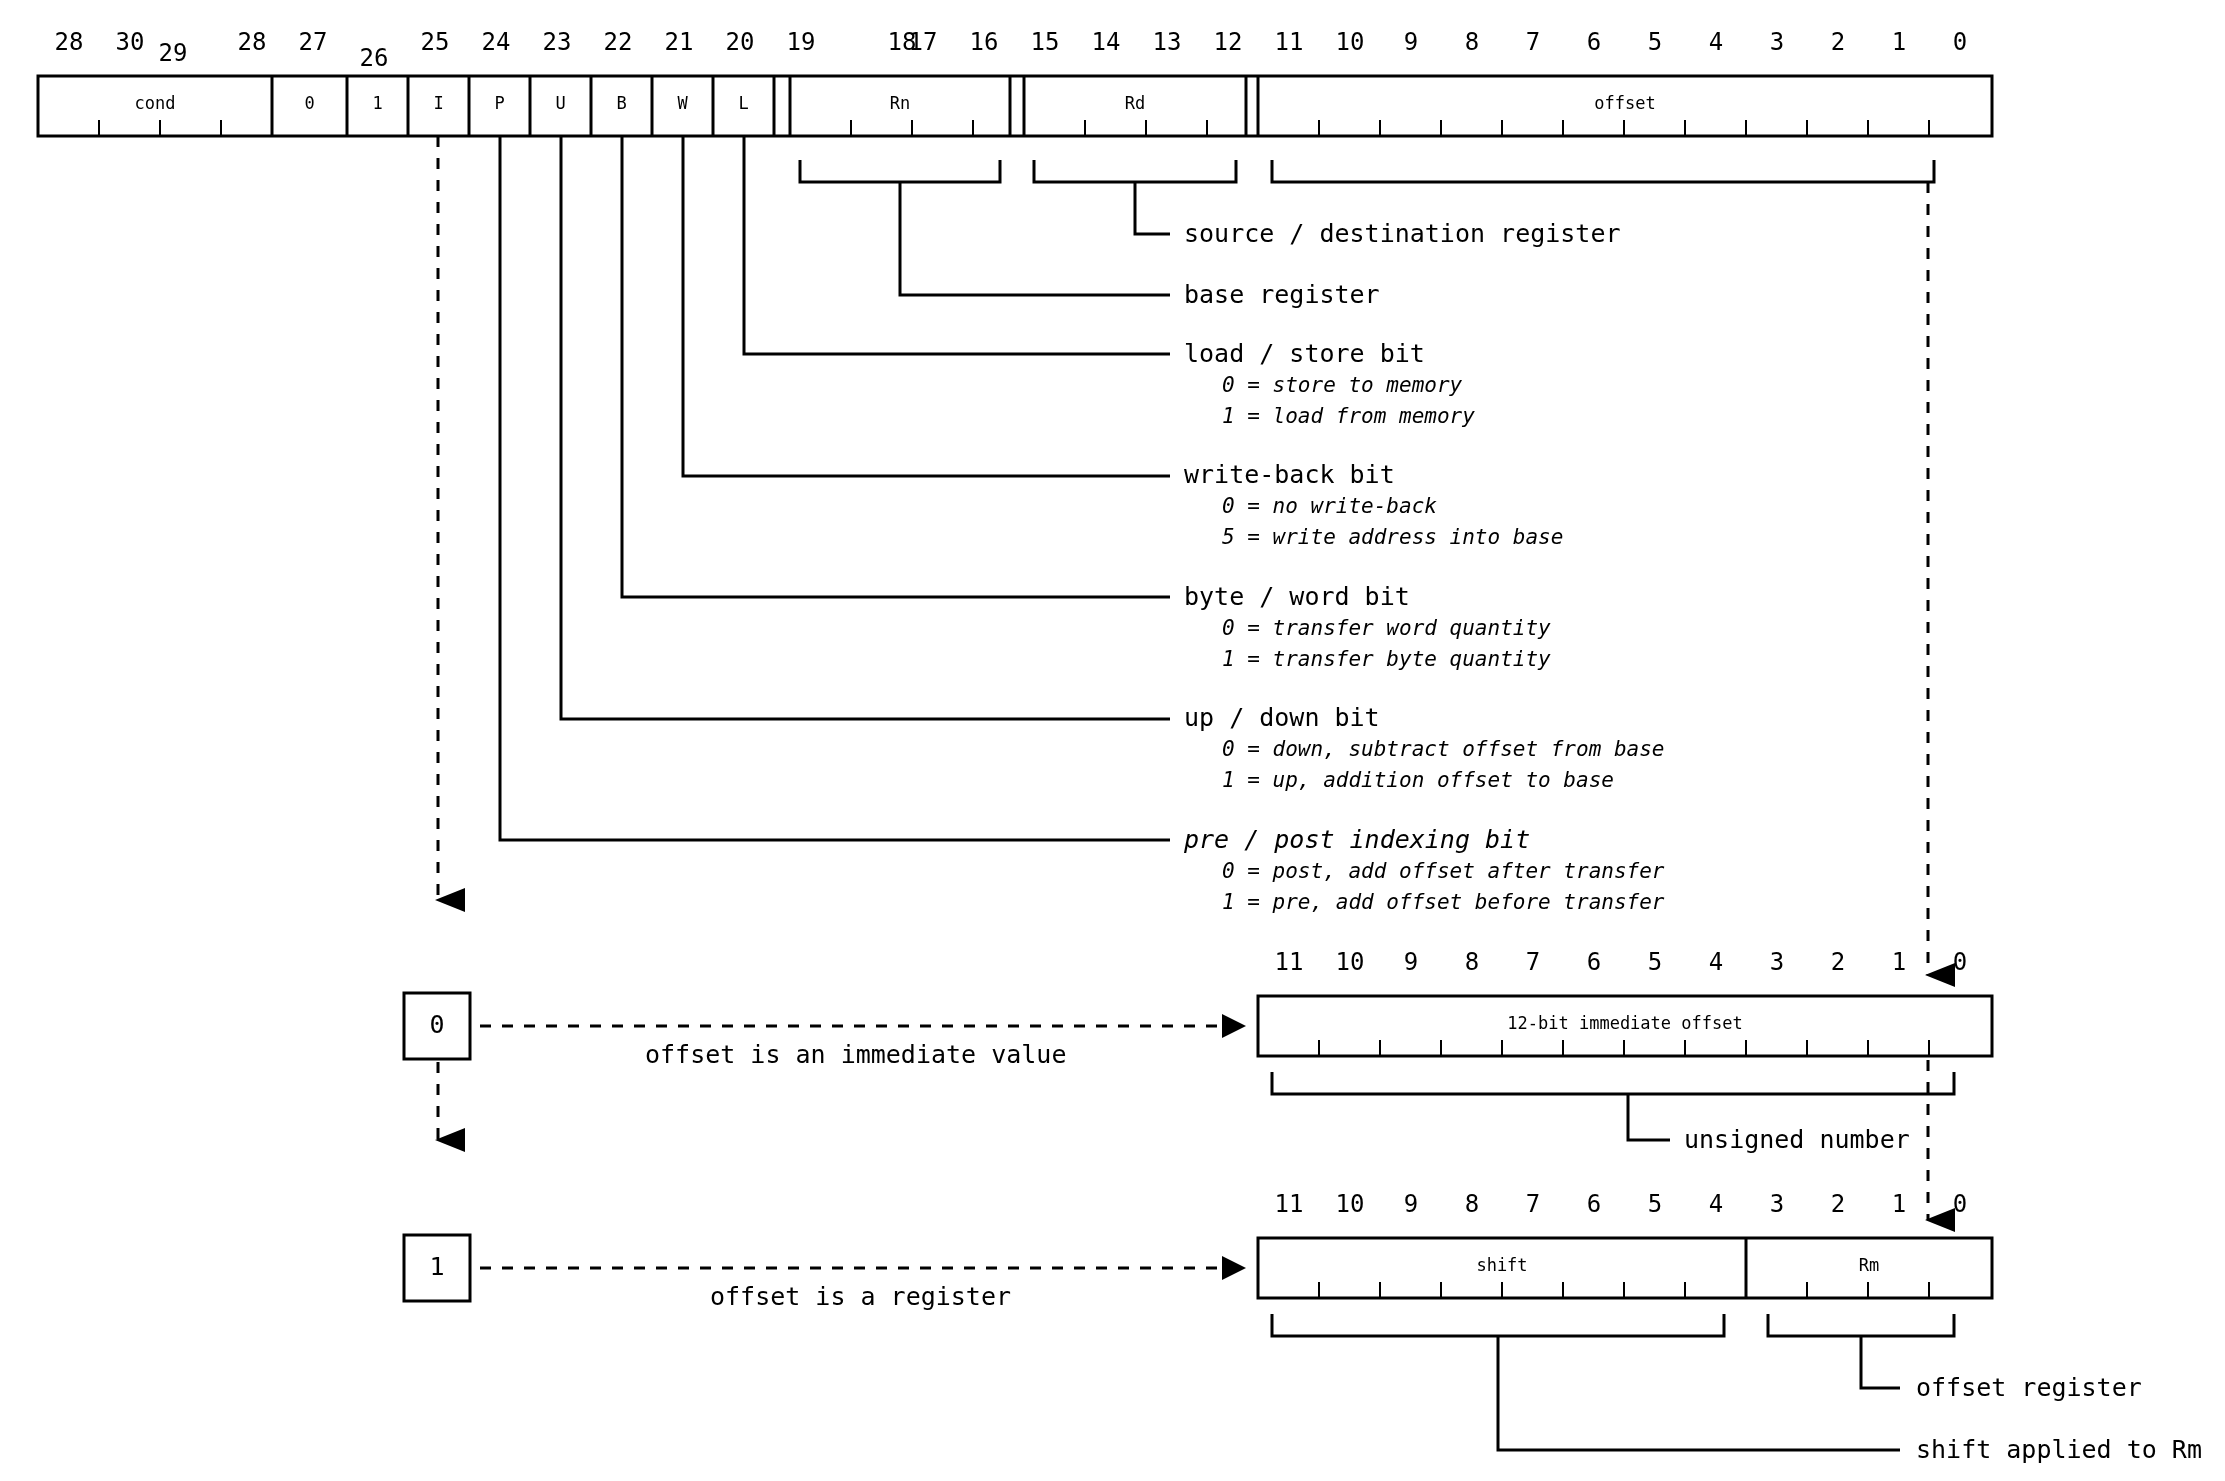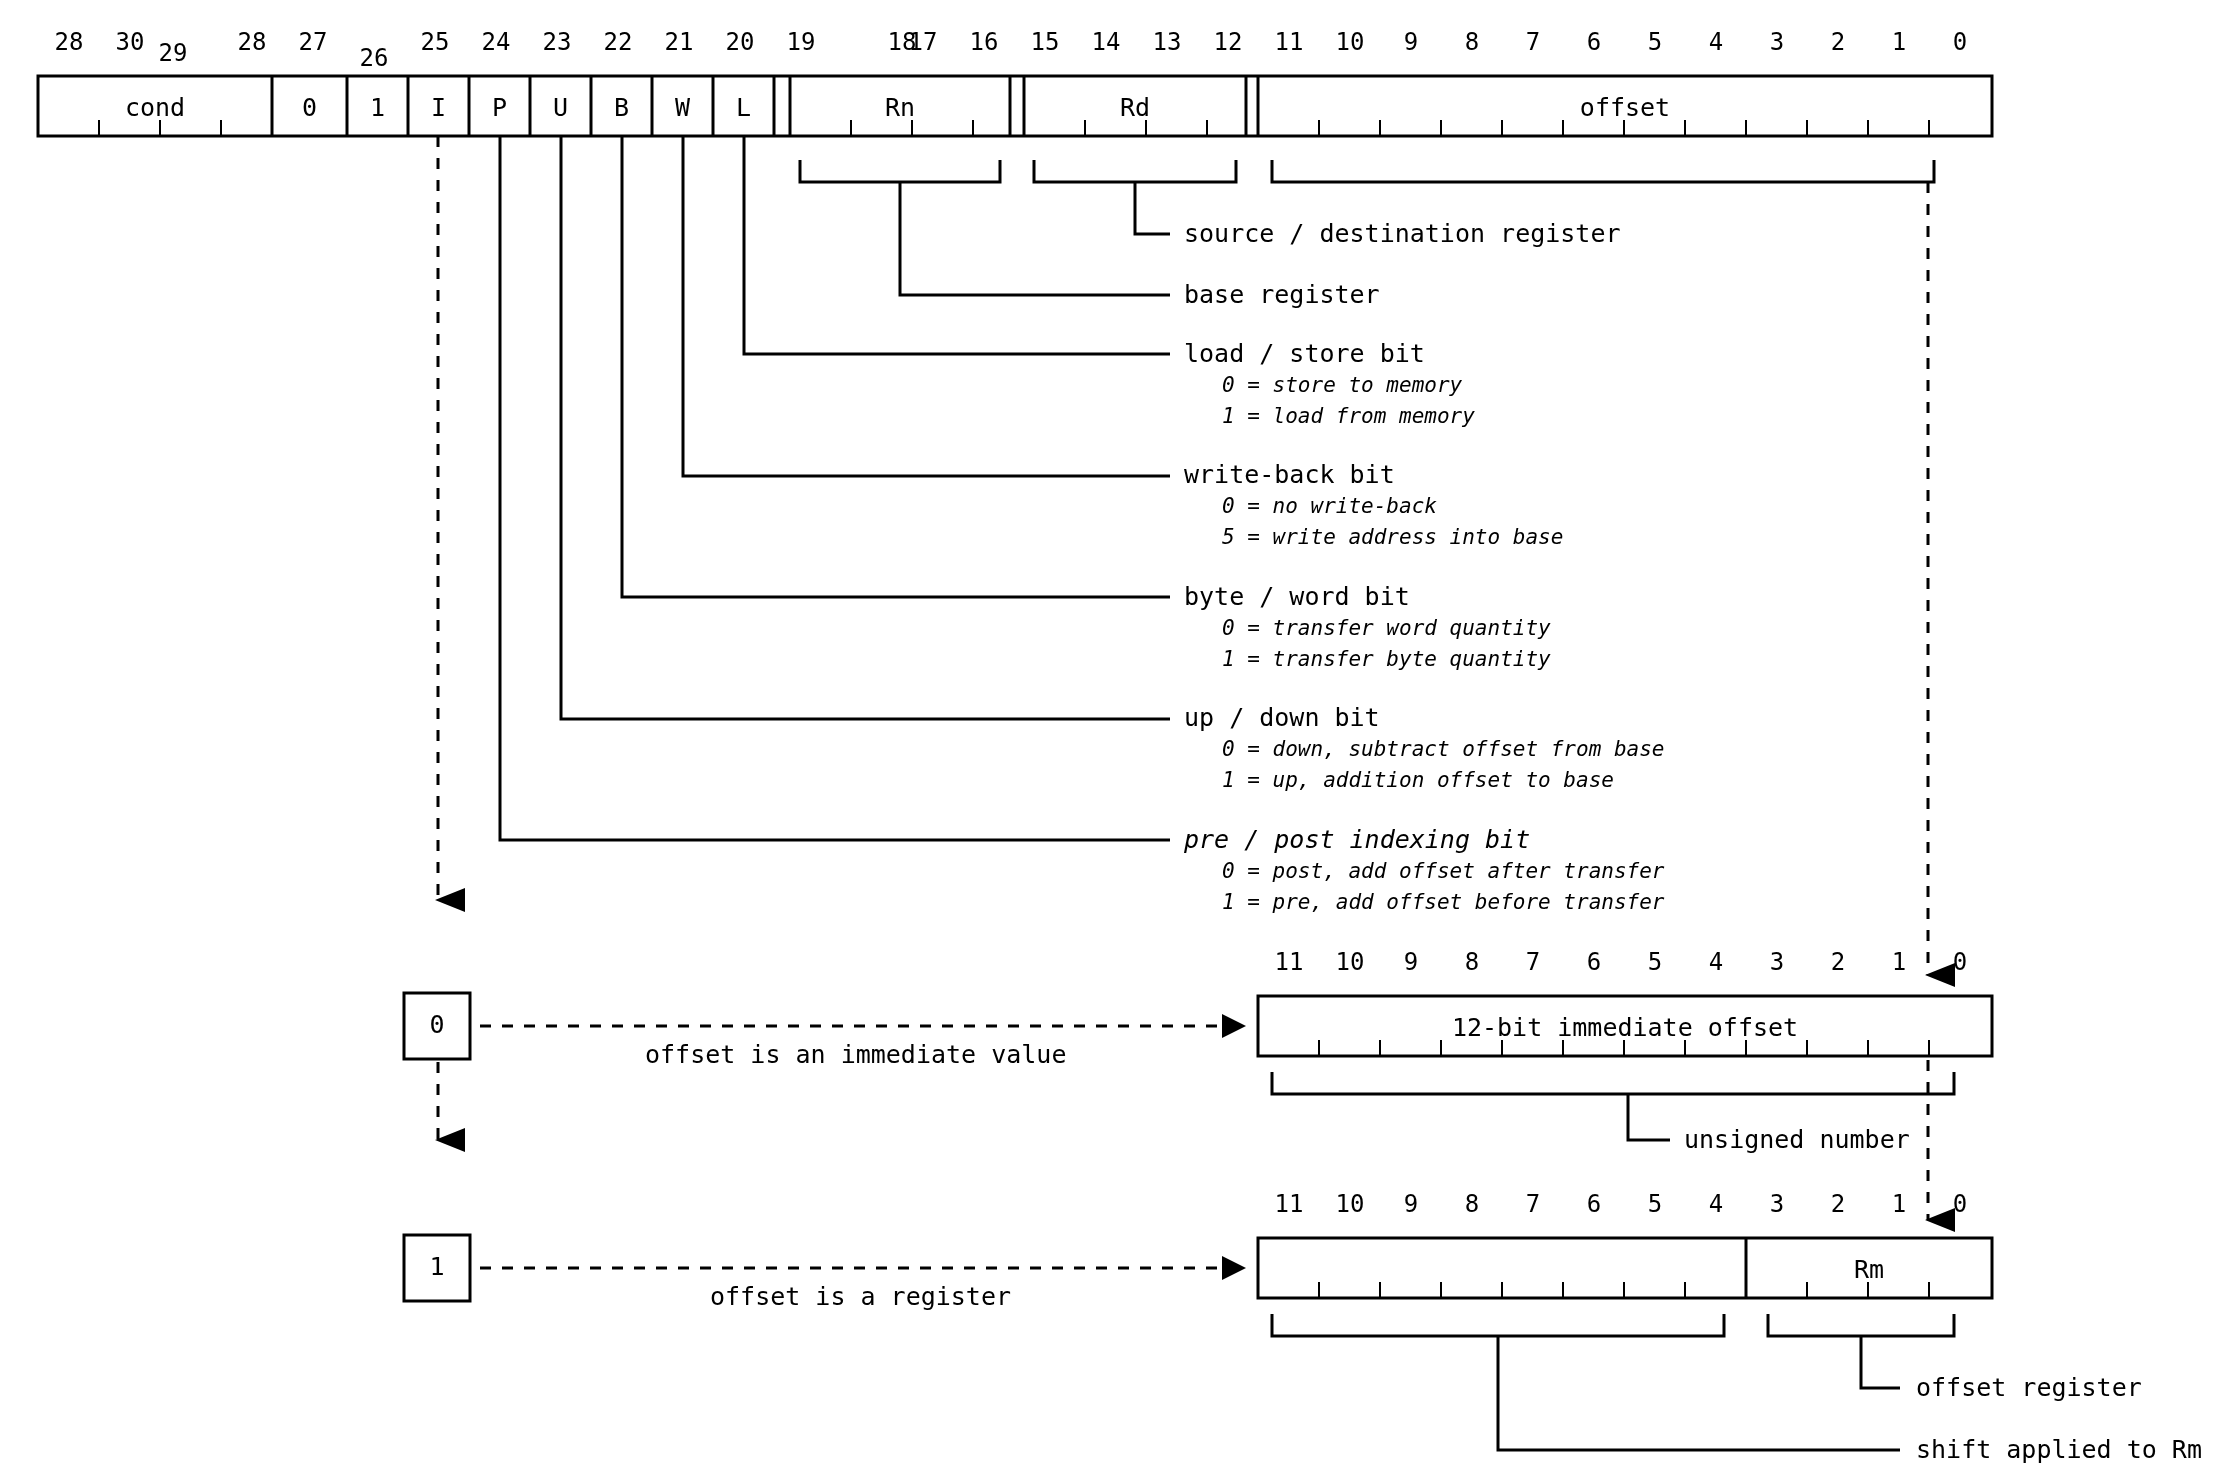--- a/index.html
+++ b/index.html
@@ -10,21 +10,21 @@
     position:relative;
     overflow:hidden;
   }
   .diagram{position:absolute;left:0;top:0;width:2225px;height:1481px;}
   .bitnum{
     position:absolute;font-size:24px;text-align:center;
     font-family:"DejaVu Sans Mono",monospace;
     white-space:nowrap;
   }
   .fieldlabel{
-    position:absolute;font-size:25px;text-align:center;
+    position:absolute;font-size:17px;text-align:center;
     font-family:"DejaVu Sans Mono",monospace;
     white-space:nowrap;
   }
   .callout{
     position:absolute;font-size:25px;
     font-family:"DejaVu Sans Mono",monospace;
     white-space:nowrap;
   }
   .sub{
     position:absolute;font-size:21px;font-style:italic;
@@ -273,18 +273,19 @@
   <div class="bitnum" style="left:1451px;top:1190px;width:42px;">8</div>
   <div class="bitnum" style="left:1512px;top:1190px;width:42px;">7</div>
   <div class="bitnum" style="left:1573px;top:1190px;width:42px;">6</div>
   <div class="bitnum" style="left:1634px;top:1190px;width:42px;">5</div>
   <div class="bitnum" style="left:1695px;top:1190px;width:42px;">4</div>
   <div class="bitnum" style="left:1756px;top:1190px;width:42px;">3</div>
   <div class="bitnum" style="left:1817px;top:1190px;width:42px;">2</div>
   <div class="bitnum" style="left:1878px;top:1190px;width:42px;">1</div>
   <div class="bitnum" style="left:1939px;top:1190px;width:42px;">0</div>
 
+  <div class="fieldlabel" style="left:1258px;top:1255px;width:488px;">shift</div>
   <div class="fieldlabel" style="left:1746px;top:1255px;width:246px;">Rm</div>
 
   <div class="callout" style="left:1916px;top:1373px;">offset register</div>
   <div class="callout" style="left:1916px;top:1435px;">shift applied to Rm</div>
 
 </div>
 
 </body></html>

